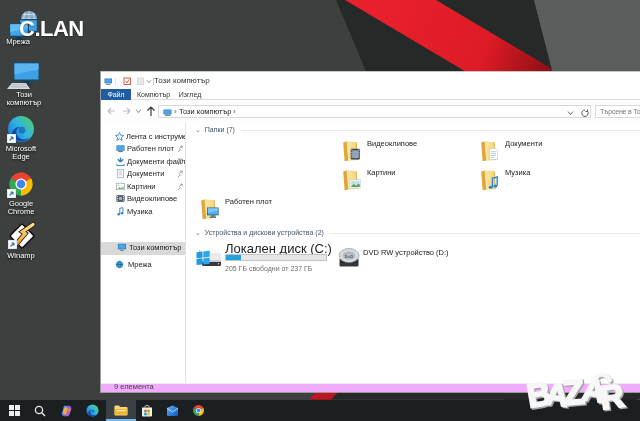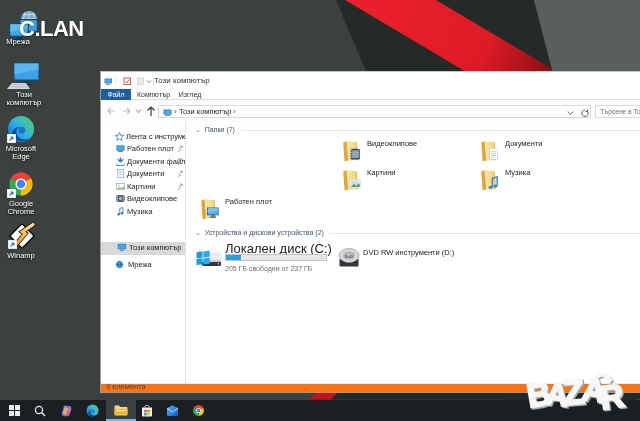--- a/index.html
+++ b/index.html
@@ -1,41 +1,41 @@
 <!DOCTYPE html>
 <html><head>
 <meta charset="utf-8">
 <style>
 *{margin:0;padding:0;box-sizing:border-box}
 html,body{width:640px;height:421px;overflow:hidden}
 body{font-family:"Liberation Sans",sans-serif;}
 #screen{position:absolute;left:0;top:0;width:640px;height:421px;background:#3c403f;overflow:hidden}
 .abs{position:absolute}
 
-#win{position:absolute;left:100px;top:71px;width:540px;height:322px;background:#f97316;border-top:1px solid #c6c6c6;border-left:1px solid #9a9a9a;border-bottom:1px solid #9a9a9a;font-size:8px;color:#222}
+#win{position:absolute;left:100px;top:71px;width:540px;height:322px;background:#f0abfc;border-top:1px solid #c6c6c6;border-left:1px solid #9a9a9a;border-bottom:1px solid #9a9a9a;font-size:8px;color:#222}
 #titlebar{position:absolute;left:0;top:0;width:100%;height:17px;background:#fff}
 #tabs{position:absolute;left:0;top:17px;width:100%;height:11px;background:#fff;border-bottom:1px solid #dcdcdc}
 .tab{position:absolute;top:0;height:11px;line-height:11px;font-size:7px;color:#333;text-align:center}
 #tabfile{left:0;width:30px;background:#1f5da0;color:#fff}
 #addr{position:absolute;left:0;top:28px;width:100%;height:22px;background:#fdfdfd}
 #abox{position:absolute;left:57px;top:5px;width:433px;height:13px;background:#fff;border:1px solid #d9d9d9;line-height:11px}
 #sbox{position:absolute;left:494px;top:5px;width:60px;height:13px;background:#fff;border:1px solid #d9d9d9;line-height:11px;color:#777;font-size:7px;padding-left:4px;letter-spacing:-0.2px}
 #navpane{position:absolute;left:0;top:50px;width:84px;height:261px;background:#fff}
 #navsep{position:absolute;left:84px;top:50px;width:1px;height:261px;background:#e4e4e4}
 .nitem{position:absolute;left:0;width:84px;height:12px;line-height:12px;font-size:7.5px;color:#222;white-space:nowrap;overflow:hidden}
 .nitem .lbl{position:absolute;left:26px;top:0}
 .nitem .ic{position:absolute;left:15px;top:1px;width:9px;height:9px}
 .pin{position:absolute;left:76px;top:2px;width:7px;height:8px}
 #content{position:absolute;left:85px;top:50px;width:455px;height:261px;background:#fff}
 .ghead{position:absolute;font-size:7px;color:#42536b;white-space:nowrap}
 .grule{position:absolute;height:1px;background:#e9e9e9}
 .tile{position:absolute;width:140px;height:22px}
 .tile .lbl{position:absolute;left:27px;top:-1px;line-height:9px;font-size:7.5px;color:#222;white-space:nowrap}
 .tile svg{position:absolute;left:0;top:0}
-#status{position:absolute;left:0;top:311px;width:100%;height:10px;border-top:1px solid #ececec;font-size:7.5px;color:#444;line-height:6px;padding-left:5px}
+#status{position:absolute;left:0;top:311px;width:100%;height:10px;border-top:1px solid #ececec;font-size:7.5px;color:#444;line-height:6px;padding-left:13px}
 
 .dlabel{position:absolute;width:60px;text-align:center;color:#fff;font-size:7.5px;line-height:7.5px;text-shadow:0 1px 2px rgba(0,0,0,.9)}
 #clan{position:absolute;left:19px;top:16px;font-size:22px;font-weight:bold;color:#fff;letter-spacing:-0.5px;text-shadow:0 1px 2px rgba(0,0,0,.35)}
 
 #taskbar{position:absolute;left:0;top:400px;width:640px;height:21px;background:#1c1f21}
 .tbtn{position:absolute;top:0;width:27px;height:21px;display:flex;align-items:center;justify-content:center}
 #tExp{left:106px;width:30px;background:#3b4045;border-bottom:2px solid #76b9ed}
 </style>
 </head>
 <body>
@@ -406,21 +406,21 @@
         <path d="M2.5 13 h19 v6.5 a1 1 0 0 1 -1 1 H3.5 a1 1 0 0 1 -1 -1 z" fill="#34383b"></path>
         <rect x="3.5" y="15.5" width="17" height="1.2" fill="#1f2325"></rect>
         <ellipse cx="12" cy="9.5" rx="10" ry="7" fill="#d6d9dc"></ellipse>
         <ellipse cx="12" cy="9.5" rx="10" ry="7" fill="none" stroke="#969ca1" stroke-width="0.7"></ellipse>
         <ellipse cx="12" cy="9.5" rx="6" ry="4.1" fill="#b4b9bd"></ellipse>
         <ellipse cx="12" cy="9.5" rx="2.3" ry="1.6" fill="#eef0f1"></ellipse>
         <ellipse cx="12" cy="9.5" rx="2.3" ry="1.6" fill="none" stroke="#8e9499" stroke-width="0.5"></ellipse>
         <text x="12" y="12.2" font-size="4" font-weight="bold" fill="#555a5e" text-anchor="middle" font-family="Liberation Sans,sans-serif">DVD</text>
       </svg>
     </div>
-    <div class="abs" style="left:177px;top:126px;font-size:7.5px;color:#222">DVD RW инструменти (D:)</div>
+    <div class="abs" style="left:177px;top:126px;font-size:7.5px;color:#222">DVD RW устройство (D:)</div>
   </div>
   <div id="status">9 елемента</div>
 </div>
 
 <div id="taskbar">
   <div class="tbtn" style="left:1px">
     <svg width="11" height="11" viewBox="0 0 11 11">
           <rect x="0" y="0" width="5" height="5" fill="#eee"></rect>
           <rect x="6" y="0" width="5" height="5" fill="#eee"></rect>
           <rect x="0" y="6" width="5" height="5" fill="#eee"></rect>

